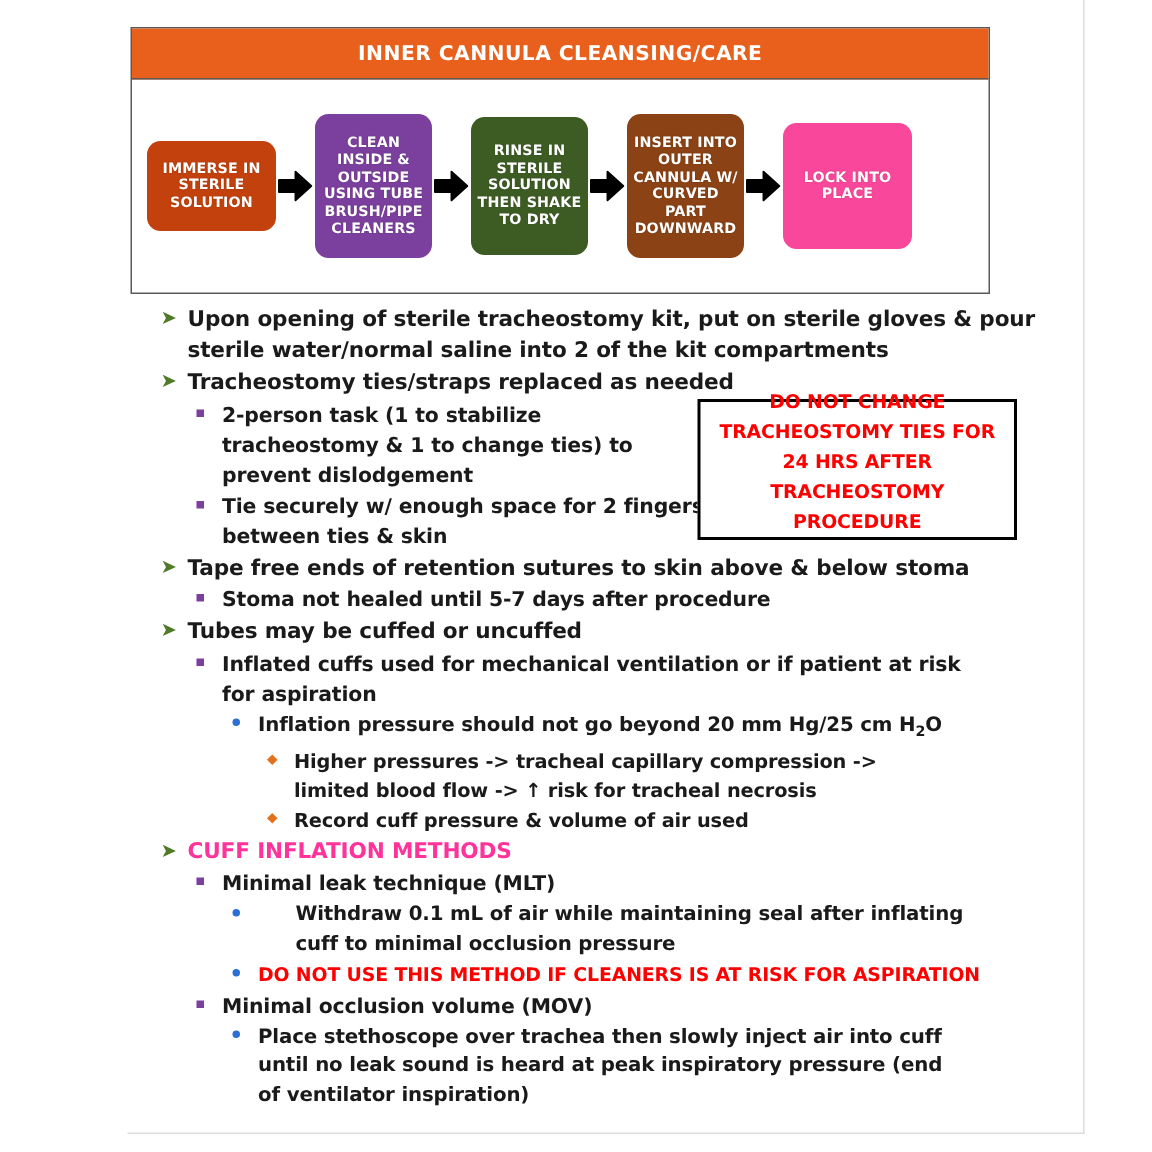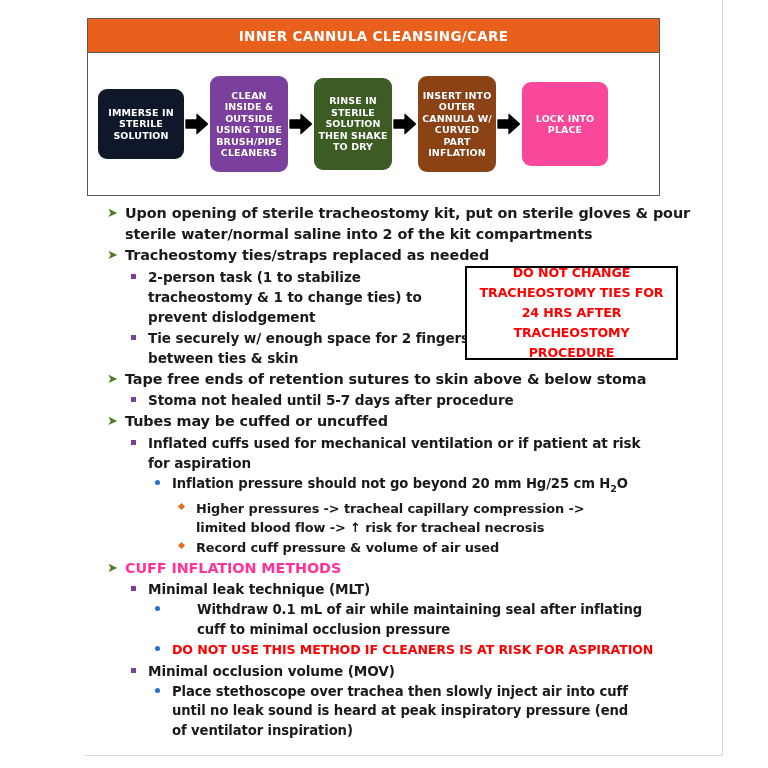--- a/index.html
+++ b/index.html
@@ -154,21 +154,21 @@
   #callout {
     position: absolute;
     left: 380px;
     top: 266px;
     width: 213px;
     height: 94px;
     background: #ffffff;
     border: 2.5px solid #000000;
     box-sizing: border-box;
     display: flex;
-    align-items: center;
+    align-items: flex-end;
     justify-content: center;
     text-align: center;
     z-index: 5;
   }
   #callout .ct {
     color: #FF0000;
     font-weight: bold;
     font-size: 12.6px;
     line-height: 20px;
     letter-spacing: -0.1px;
@@ -178,21 +178,21 @@
 </head>
 <body>
 
 <div id="slide">
 
   <div id="flow-container">
     <div id="flow-title">INNER CANNULA CLEANSING/CARE</div>
 
     <div id="flow-row">
 
-      <div class="flow-box" style="width:86px;height:70px;background:#0f172a;justify-content:center;">
+      <div class="flow-box" style="width:86px;height:60px;background:#c2410c;justify-content:center;">
         <span>IMMERSE IN STERILE SOLUTION</span>
       </div>
 
       <div class="flow-arrow">
         <svg width="24" height="22" viewBox="0 0 24 22" aria-hidden="true">
           <path d="M1,7 L12,7 L12,1.5 L22.5,11 L12,20.5 L12,15 L1,15 Z" fill="#000000" stroke="#000000" stroke-width="1.3" stroke-linejoin="round"></path>
         </svg>
       </div>
 
       <div class="flow-box" style="width:78px;height:96px;background:#7B3F9D;justify-content:flex-end;">
@@ -209,21 +209,21 @@
         <span>RINSE IN STERILE SOLUTION THEN SHAKE TO DRY</span>
       </div>
 
       <div class="flow-arrow">
         <svg width="24" height="22" viewBox="0 0 24 22" aria-hidden="true">
           <path d="M1,7 L12,7 L12,1.5 L22.5,11 L12,20.5 L12,15 L1,15 Z" fill="#000000" stroke="#000000" stroke-width="1.3" stroke-linejoin="round"></path>
         </svg>
       </div>
 
       <div class="flow-box" style="width:78px;height:96px;background:#8B4214;">
-        <span>INSERT INTO OUTER CANNULA W/ CURVED PART INFLATION</span>
+        <span>INSERT INTO OUTER CANNULA W/ CURVED PART DOWNWARD</span>
       </div>
 
       <div class="flow-arrow">
         <svg width="24" height="22" viewBox="0 0 24 22" aria-hidden="true">
           <path d="M1,7 L12,7 L12,1.5 L22.5,11 L12,20.5 L12,15 L1,15 Z" fill="#000000" stroke="#000000" stroke-width="1.3" stroke-linejoin="round"></path>
         </svg>
       </div>
 
       <div class="flow-box" style="width:86px;height:84px;background:#F9489B;">
         <span>LOCK INTO PLACE</span>

